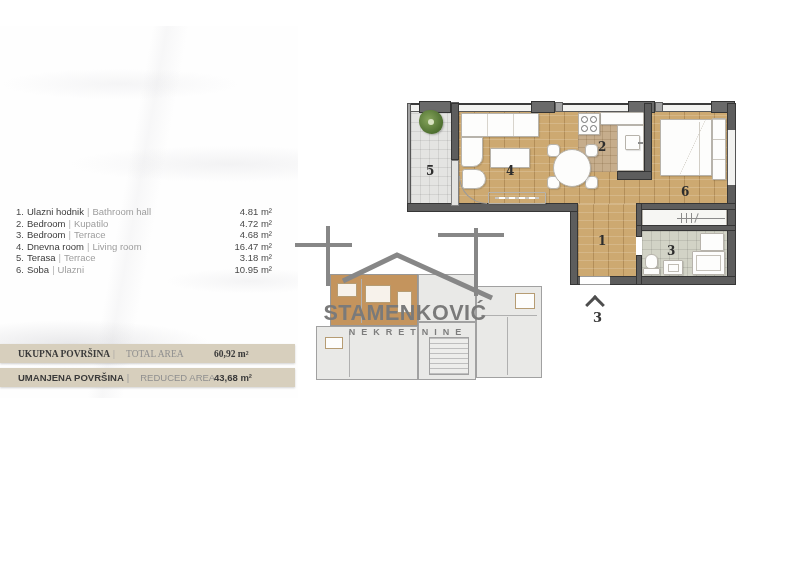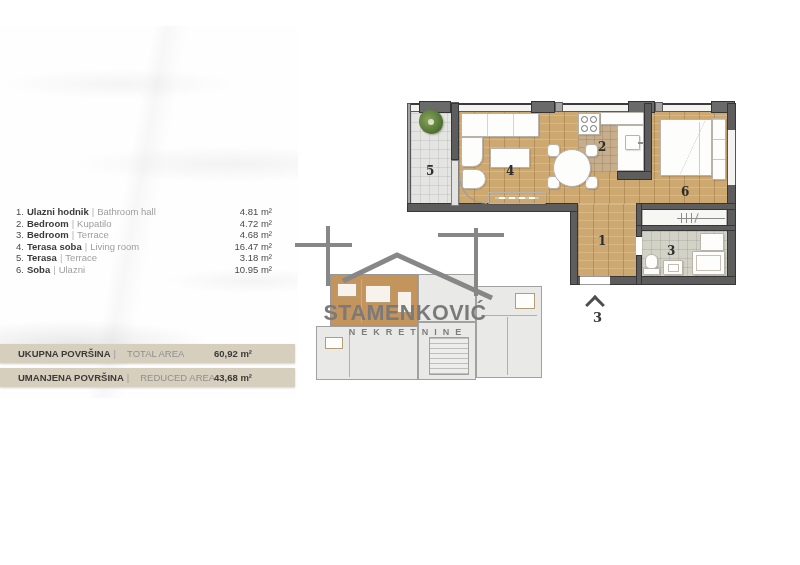--- a/index.html
+++ b/index.html
@@ -13,21 +13,21 @@
     background-image:
       radial-gradient(ellipse 200px 34px at 70px 318px, rgba(175,175,182,.28), transparent 70%),
       radial-gradient(ellipse 230px 26px at 230px 138px, rgba(182,182,190,.16), transparent 70%),
       radial-gradient(ellipse 170px 22px at 120px 58px,  rgba(182,182,190,.13), transparent 70%),
       radial-gradient(ellipse 120px 18px at 250px 255px, rgba(182,182,190,.14), transparent 70%),
       linear-gradient(100deg, transparent 42%, rgba(185,185,192,.10) 46%, transparent 52%);
   }
   .room-list { left:16px; top:206px; width:256px; }
   .room-row { display:flex; align-items:baseline; height:11.6px; font-size:9.5px; line-height:11.6px; white-space:nowrap; }
   .room-row .num { color:#4a4a4a; margin-right:3px; }
-  .room-row .sr  { color:#3a3a3a; font-weight:bold; }
+  .room-row .sr  { color:#3a3a3a; font-weight:normal; }
   .room-row .sep { color:#b3b3b3; margin:0 3px; }
   .room-row .en  { color:#9d9d9d; }
   .room-row .area{ margin-left:auto; color:#4a4a4a; }
 
   .total-bar { left:0; width:295px; height:19px; background:#d7cfbd; display:flex; align-items:center;
                padding-left:18px; font-size:9.5px; box-shadow:0 1px 2px rgba(0,0,0,.18); }
   .total-bar .sr { color:#3a3a3a; font-weight:bold; }
   .total-bar .sep{ color:#9b9b9b; margin:0 3px; }
   .total-bar .en { color:#8f8f8f;margin-left:8px; }
   .total-bar .val{ position:absolute; left:214px; color:#3a3a3a; font-weight:bold; }
@@ -111,42 +111,42 @@
   </div>
   <div class="room-row">
     <span class="num">3.</span>
     <span class="sr">Bedroom</span>
     <span class="sep">|</span>
     <span class="en">Terrace</span>
     <span class="area">4.68 m²</span>
   </div>
   <div class="room-row">
     <span class="num">4.</span>
-    <span class="sr">Terasa soba</span>
+    <span class="sr">Dnevna room</span>
     <span class="sep">|</span>
     <span class="en">Living room</span>
     <span class="area">16.47 m²</span>
   </div>
   <div class="room-row">
     <span class="num">5.</span>
     <span class="sr">Terasa</span>
     <span class="sep">|</span>
     <span class="en">Terrace</span>
     <span class="area">3.18 m²</span>
   </div>
   <div class="room-row">
     <span class="num">6.</span>
     <span class="sr">Soba</span>
     <span class="sep">|</span>
     <span class="en">Ulazni</span>
     <span class="area">10.95 m²</span>
   </div>
 </div>
 
-<div class="abs total-bar" style="top:344px;">
+<div class="abs total-bar" style="top:344px;font-family:Liberation Serif, serif;">
   <span class="sr">UKUPNA POVRŠINA</span>
   <span class="sep">|</span>
   <span class="en">TOTAL AREA</span>
   <span class="val">60,92 m²</span>
 </div>
 <div class="abs total-bar" style="top:368px;">
   <span class="sr">UMANJENA POVRŠINA</span>
   <span class="sep">|</span>
   <span class="en">REDUCED AREA</span>
   <span class="val">43,68 m²</span>

